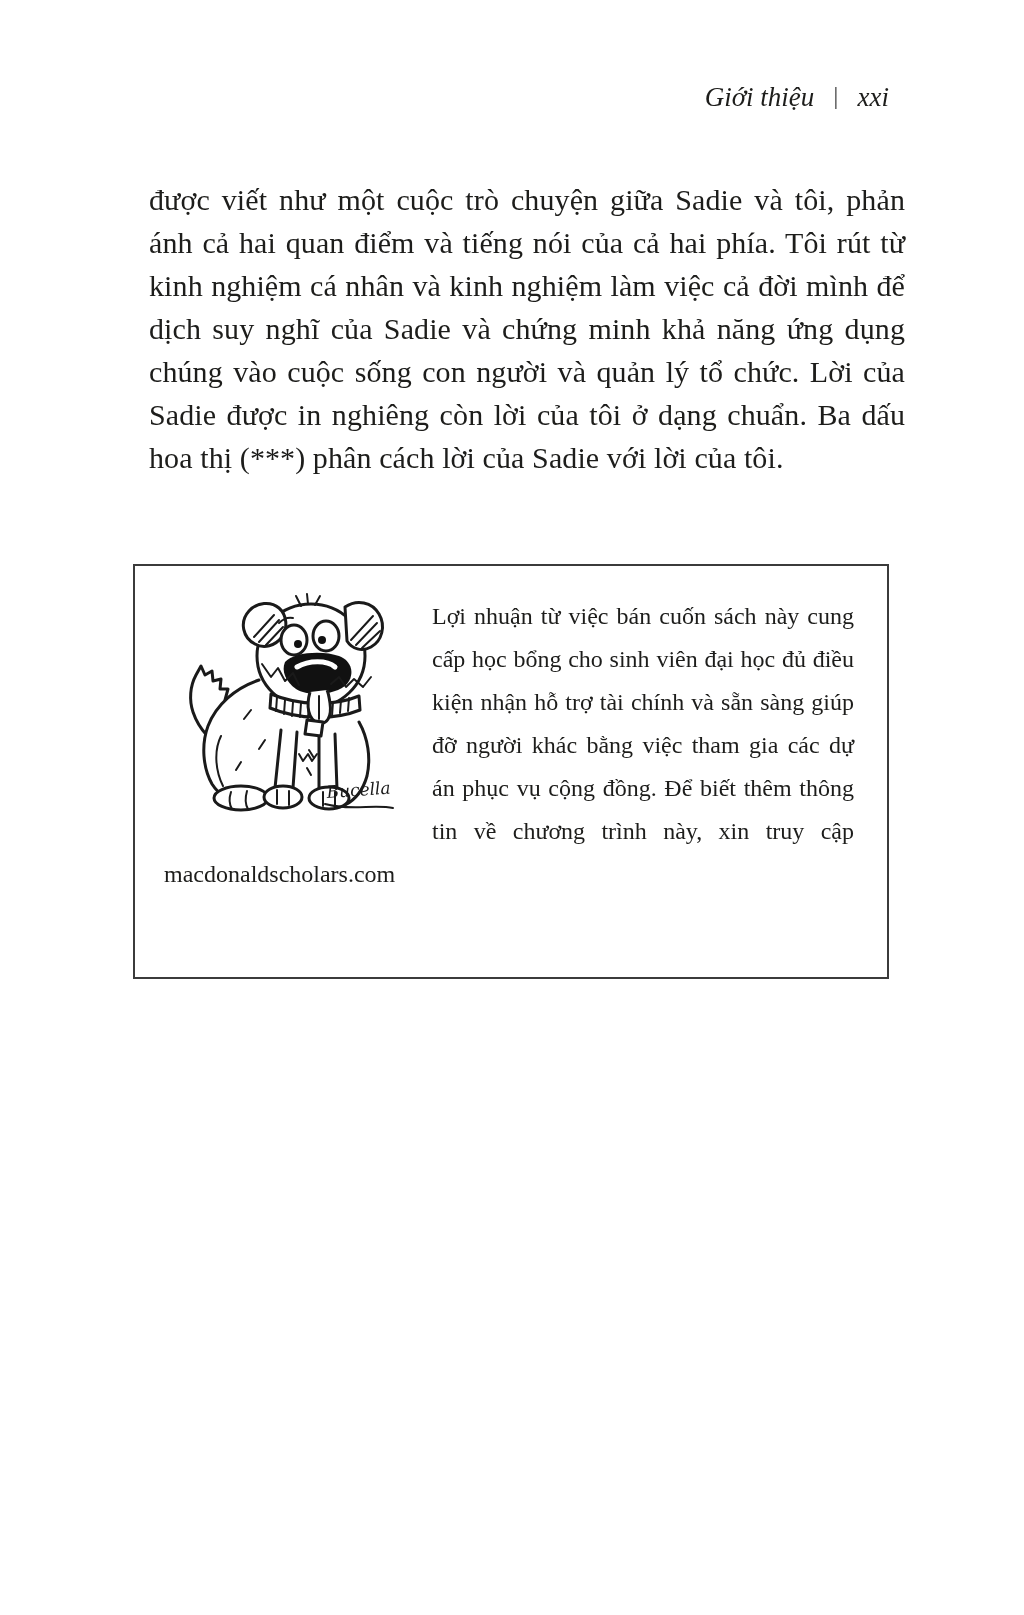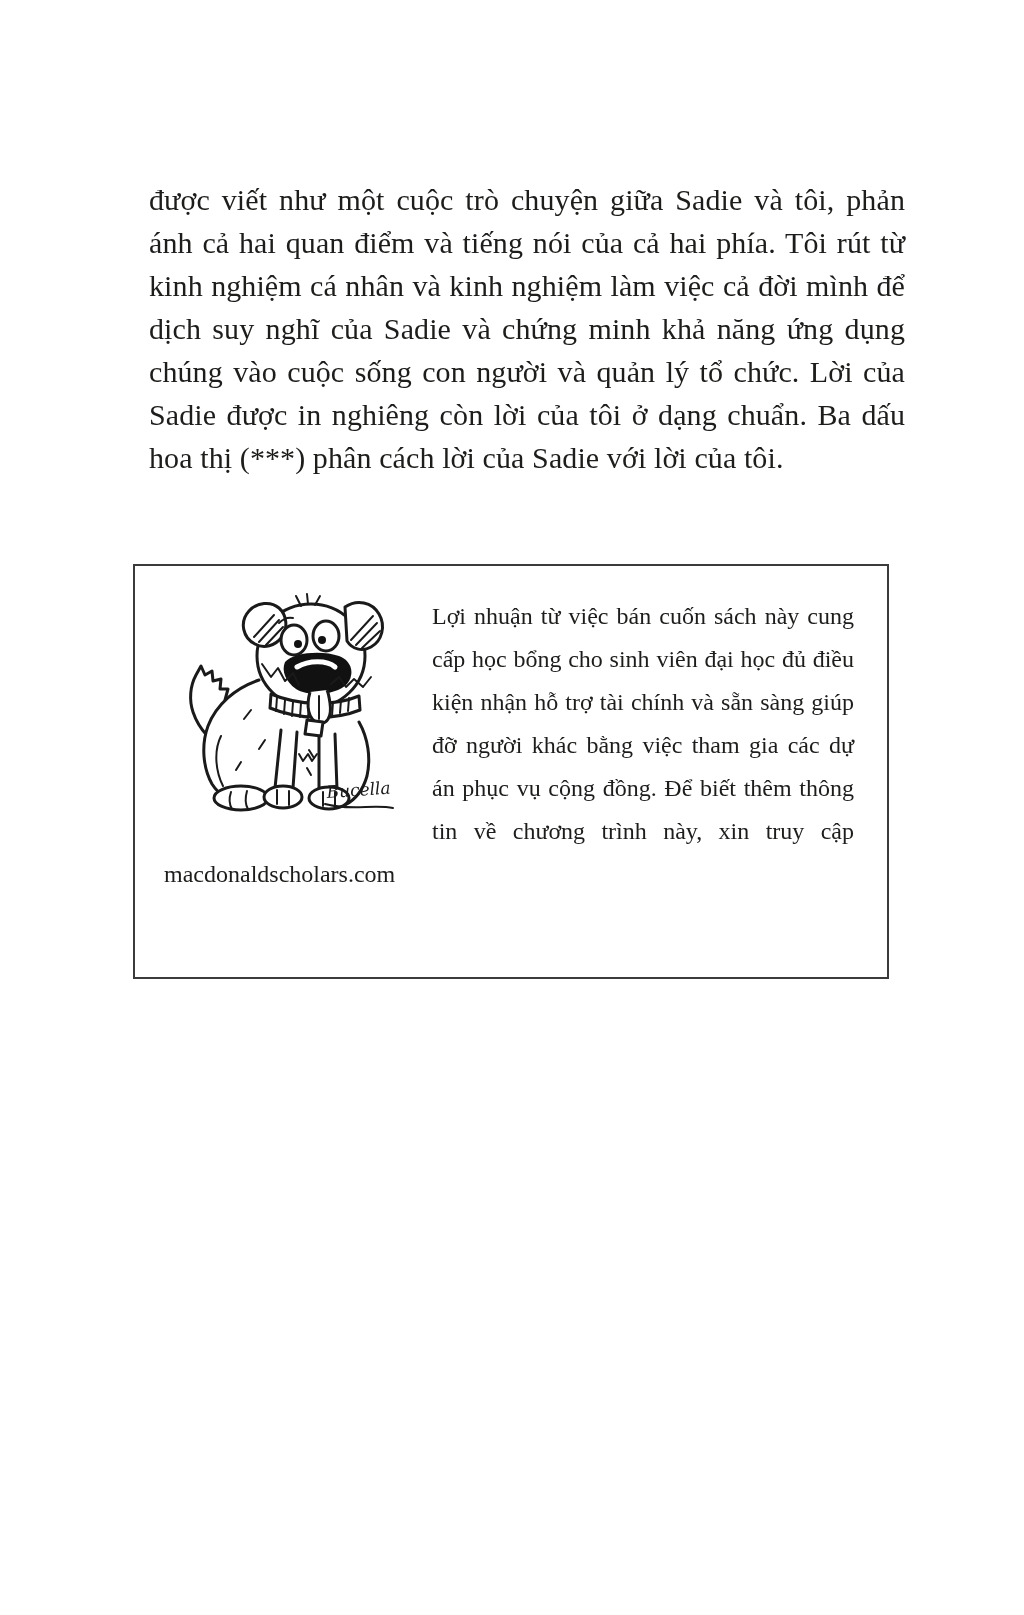--- a/index.html
+++ b/index.html
@@ -70,20 +70,23 @@
   .dog .thin { fill: none; stroke: #1a1a1a; stroke-width: 2; stroke-linecap: round; stroke-linejoin: round; }
   .dog .wfill { fill: #ffffff; stroke: #1a1a1a; stroke-width: 3; stroke-linejoin: round; }
   .dog .solid { fill: #111111; stroke: none; }
   .dog .sig { font-family: "DejaVu Serif", serif; font-style: italic; font-size: 17px; fill: #1a1a1a; }
 </style>
 </head>
 <body>
 
 <div class="page">
 
+  <div class="running-head">
+    <span>Giới thiệu</span><span class="sep">|</span><span>xxi</span>
+  </div>
 
   <p class="body-text">được viết như một cuộc trò chuyện giữa Sadie và tôi, phản ánh cả hai quan điểm và tiếng nói của cả hai phía. Tôi rút từ kinh nghiệm cá nhân và kinh nghiệm làm việc cả đời mình để dịch suy nghĩ của Sadie và chứng minh khả năng ứng dụng chúng vào cuộc sống con người và quản lý tổ chức. Lời của Sadie được in nghiêng còn lời của tôi ở dạng chuẩn. Ba dấu hoa thị (***) phân cách lời của Sadie với lời của tôi.</p>
 
   <div class="callout">
 
     <svg class="dog" viewBox="0 0 255 235" aria-hidden="true">
 
       <path class="wfill" stroke-width="2.5" d="M70,160 C54,152 40,138 34,120 C30,108 31,94 37,83 L42,74 L46,83 L53,79 L54,89 L62,87 L61,97 L69,97 L66,108 L73,110 L69,120 L76,124 L71,133 L78,138 L73,147 L79,152 L75,160 Z"></path>
 
       <path d="M100,88 C76,96 57,113 49,134 C42,153 44,176 53,192 C60,203 72,210 84,213 L186,213 C196,208 204,198 208,184 C212,166 209,146 200,130 L196,122 C180,100 140,88 100,88 Z" fill="#ffffff"></path>

